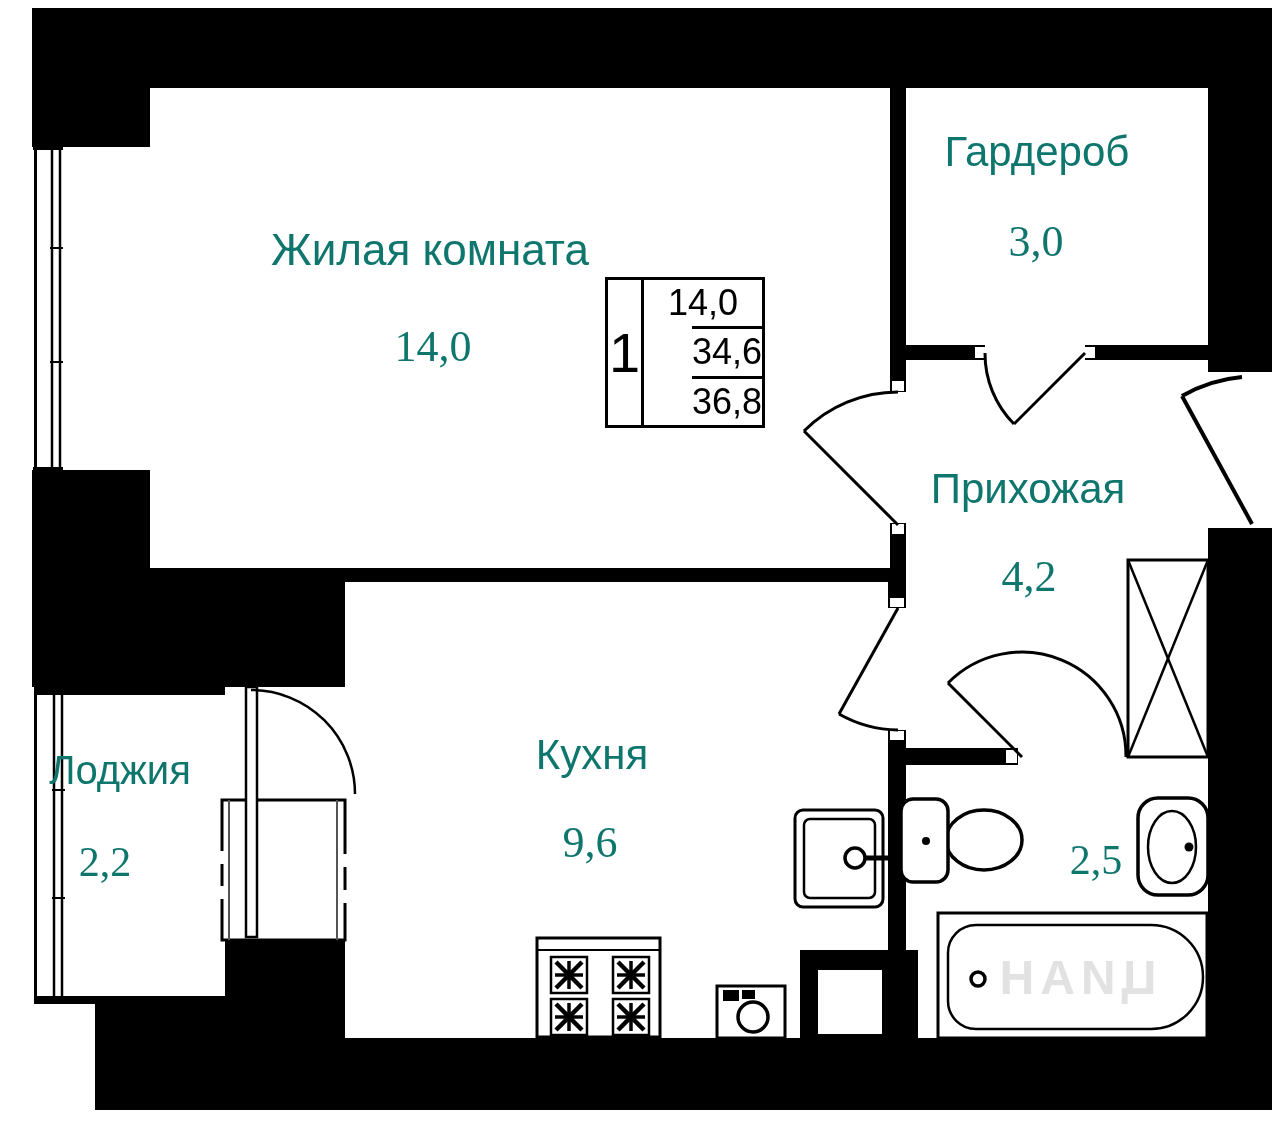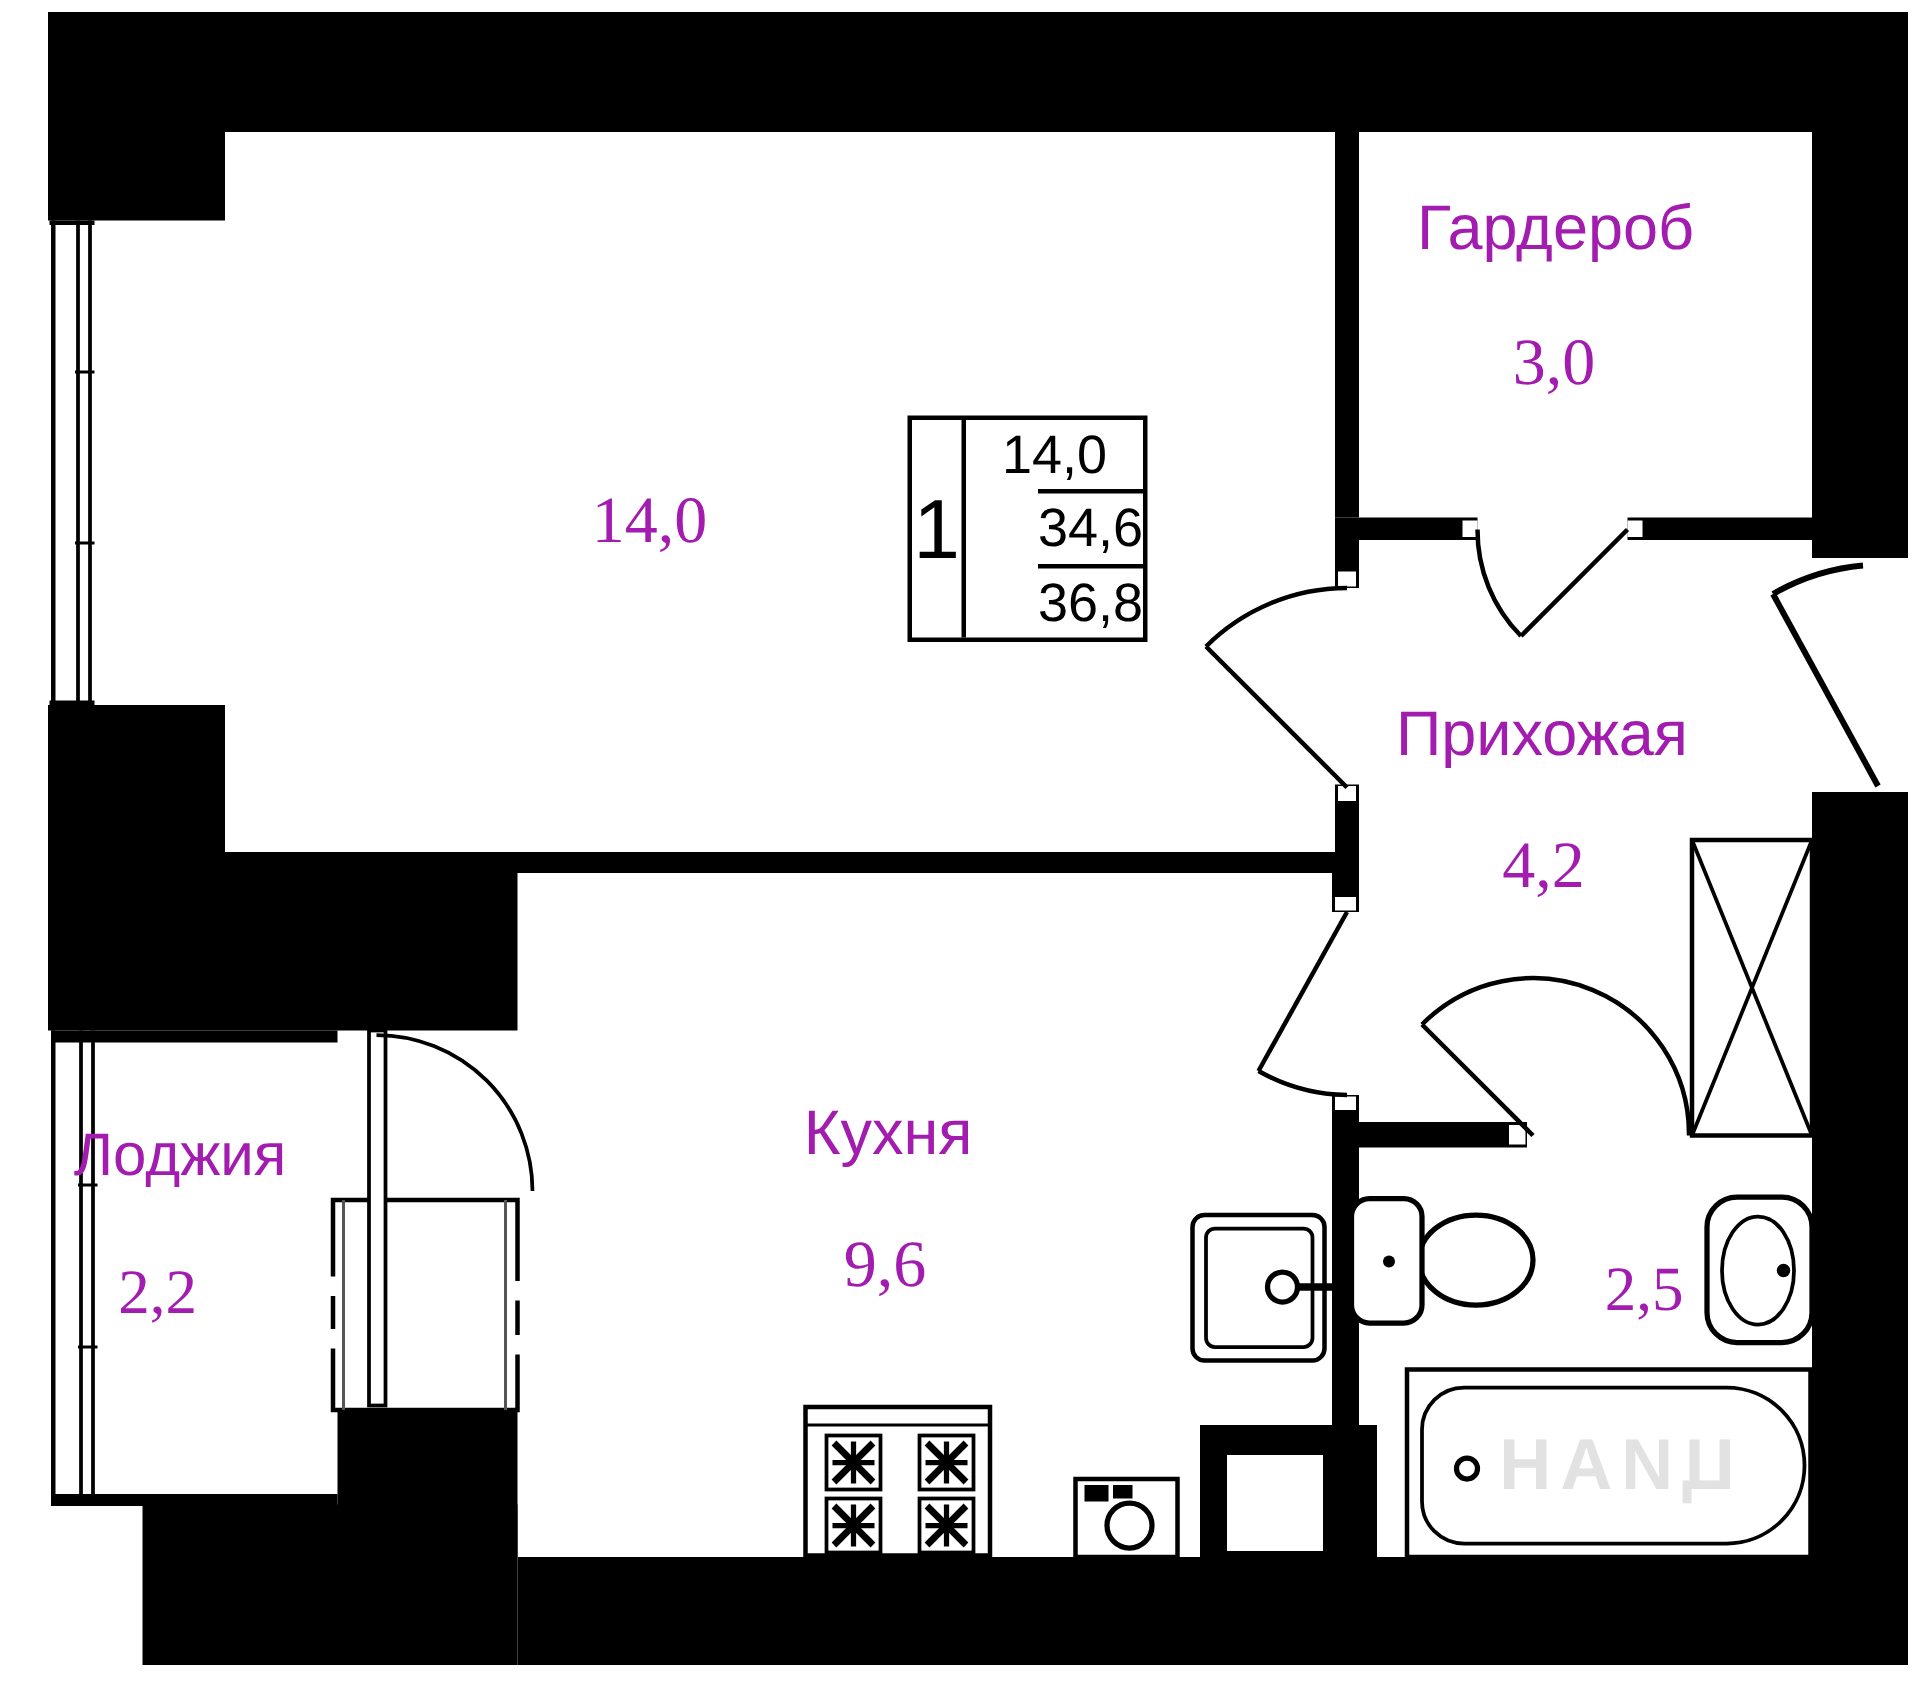--- a/index.html
+++ b/index.html
@@ -3,21 +3,21 @@
 <meta charset="utf-8">
 <style>
   html,body{margin:0;padding:0;background:#ffffff;}
   #plan-root{
     position:relative;width:1280px;height:1126px;background:#ffffff;
     font-family:"Liberation Sans",sans-serif;overflow:hidden;
   }
   #plan-svg{position:absolute;left:0;top:0;}
   .lbl{
     position:absolute;transform:translate(-50%,-50%);
-    color:#a21caf;white-space:nowrap;line-height:1;
+    color:#0f766e;white-space:nowrap;line-height:1;
     font-family:"Liberation Sans",sans-serif;
   }
   .room-name{font-size:42px;}
   .room-area{font-size:44px;font-family:Liberation Serif, serif;}
   .legend{
     position:absolute;left:605px;top:277px;width:160px;height:151px;
     border:3px solid #000;display:flex;box-sizing:border-box;background:#fff;
   }
   .legend-num{
     width:62px;border-right:3px solid #000;display:flex;
@@ -199,20 +199,21 @@
     <g>
       <rect x="717" y="986" width="68" height="52" fill="#fff" stroke="#000" stroke-width="3"></rect>
       <rect x="723" y="990" width="16" height="11" fill="#000"></rect>
       <rect x="742" y="990" width="13" height="9" fill="#000"></rect>
       <circle cx="753" cy="1017" r="15" fill="#fff" stroke="#000" stroke-width="3.5"></circle>
     </g>
   </svg>
 
   <div class="watermark">ЦИАН</div>
 
+  <div class="lbl room-name" style="left:430px;top:250px;font-size:44px">Жилая комната</div>
   <div class="lbl room-area" style="left:433px;top:347px">14,0</div>
 
   <div class="lbl room-name" style="left:1037px;top:152px">Гардероб</div>
   <div class="lbl room-area" style="left:1036px;top:242px">3,0</div>
 
   <div class="lbl room-name" style="left:1028px;top:489px">Прихожая</div>
   <div class="lbl room-area" style="left:1029px;top:577px">4,2</div>
 
   <div class="lbl room-name" style="left:592px;top:755px">Кухня</div>
   <div class="lbl room-area" style="left:590px;top:843px">9,6</div>

